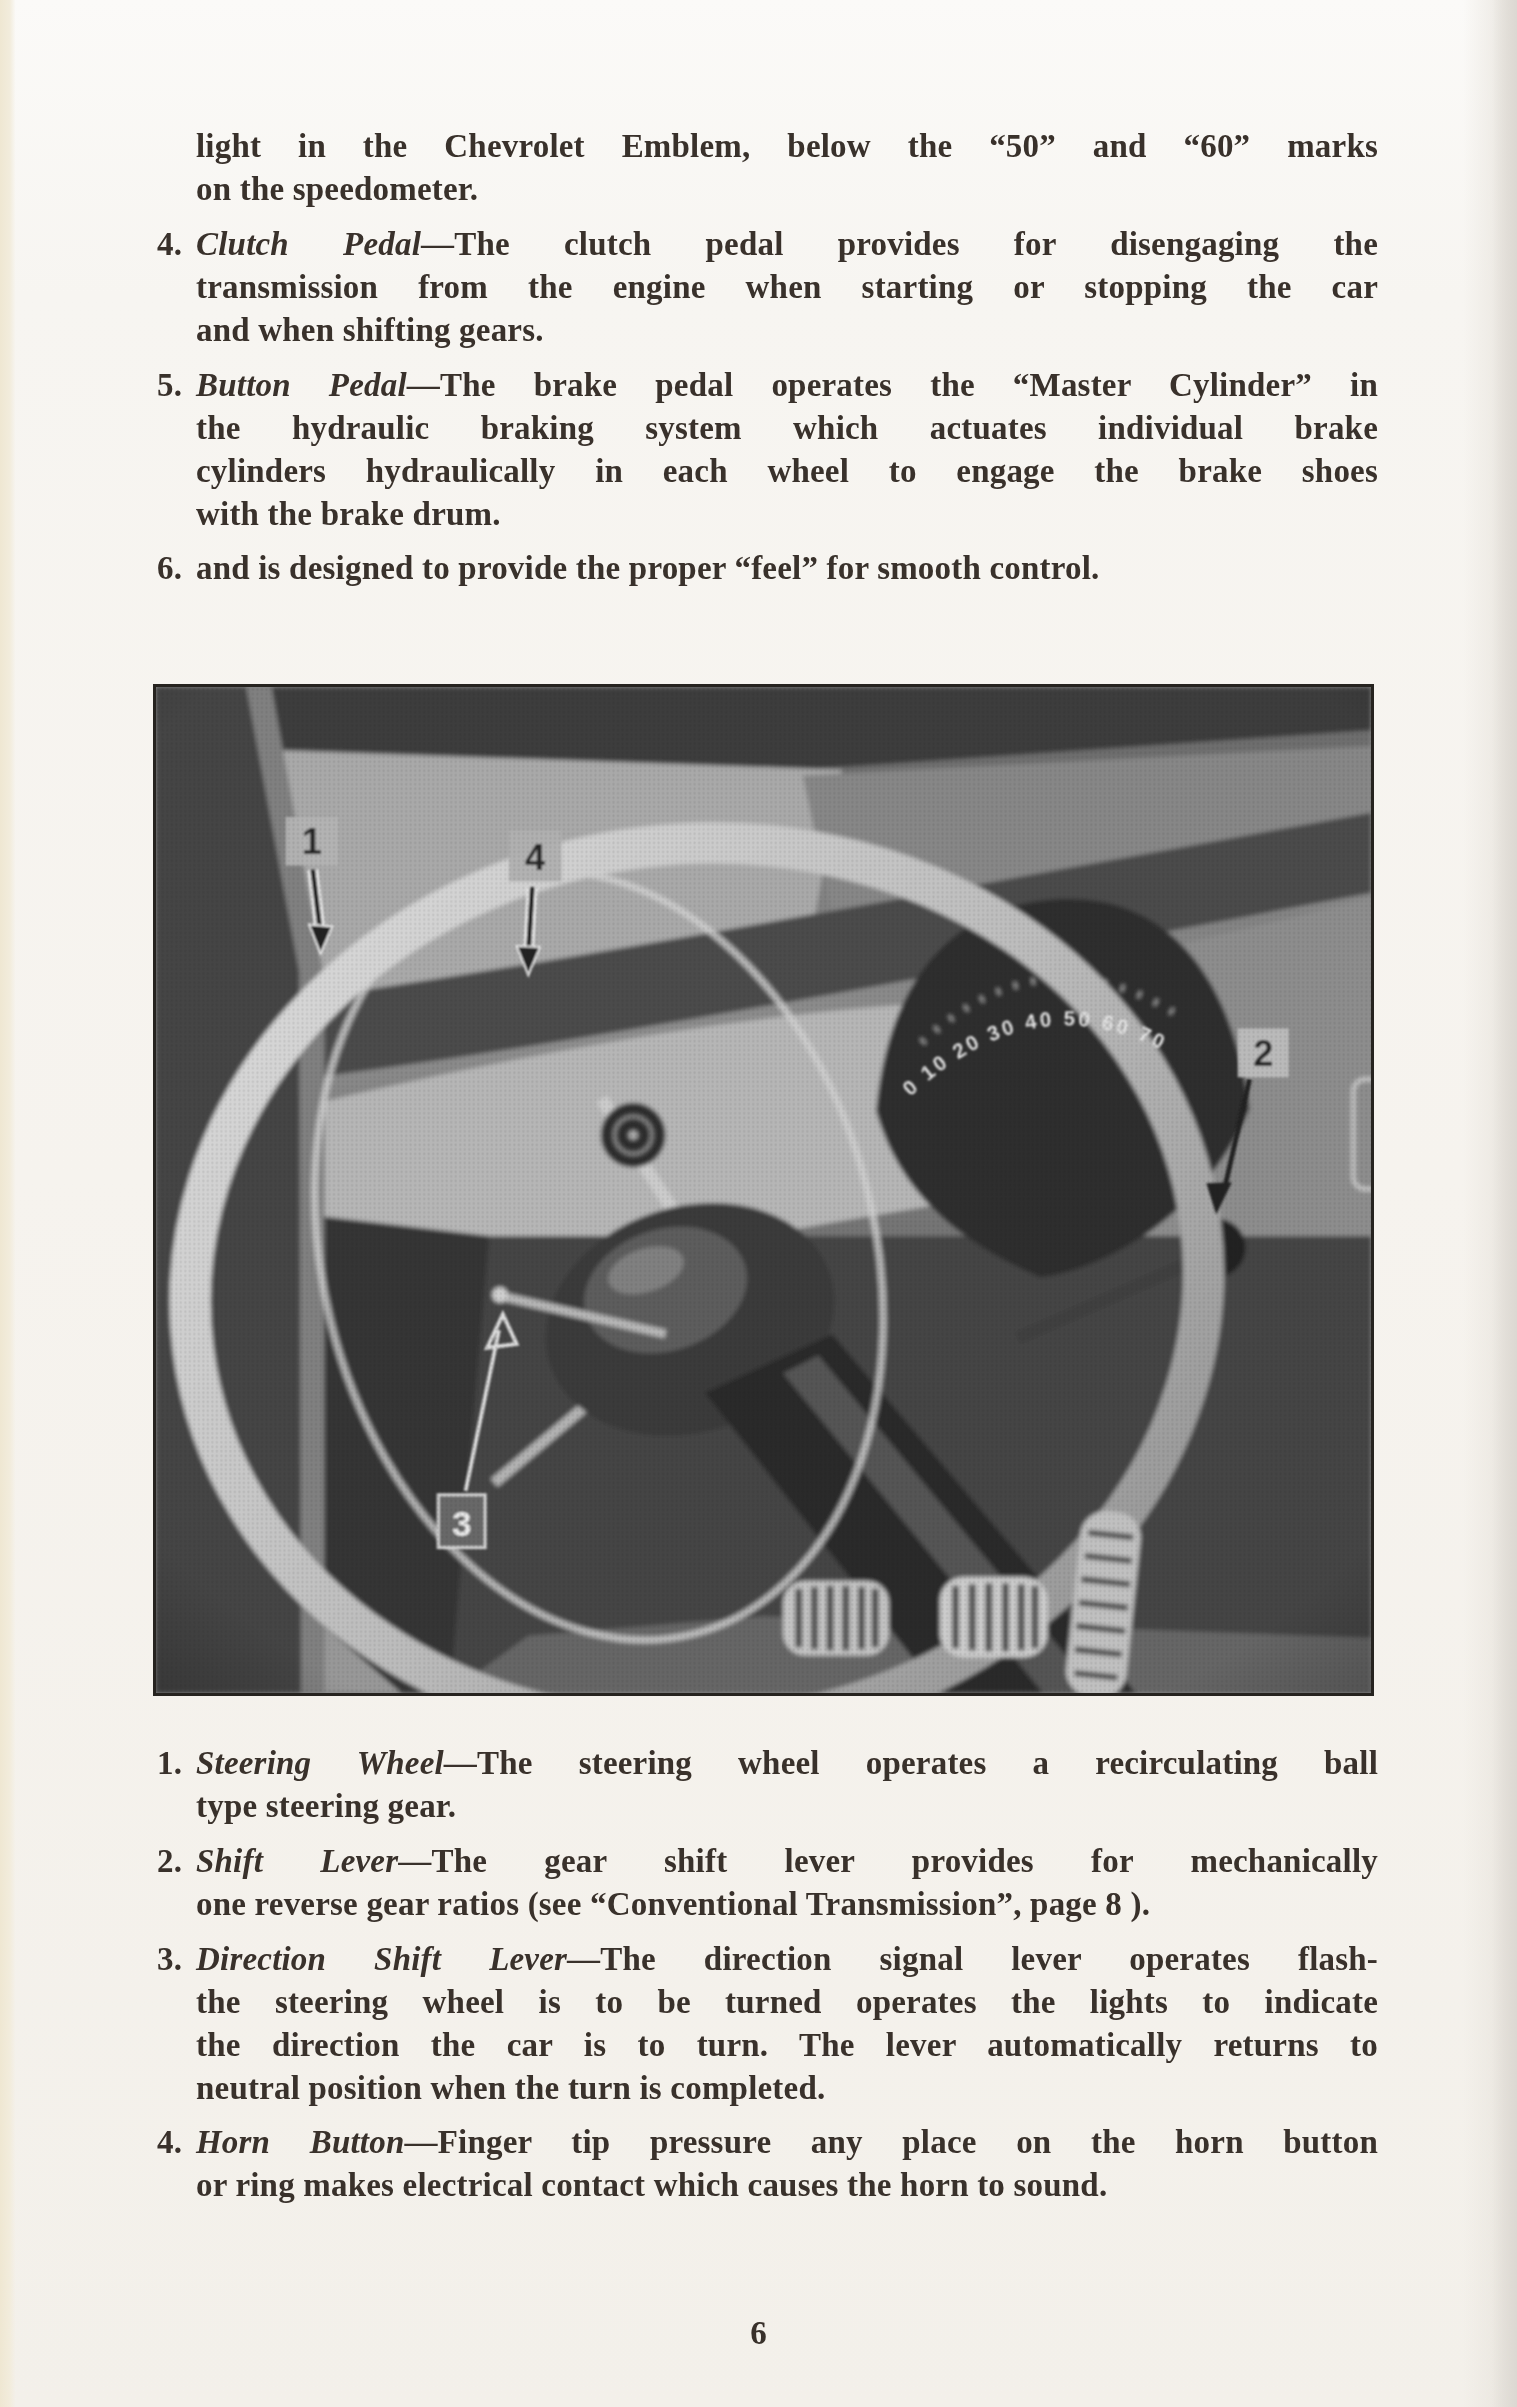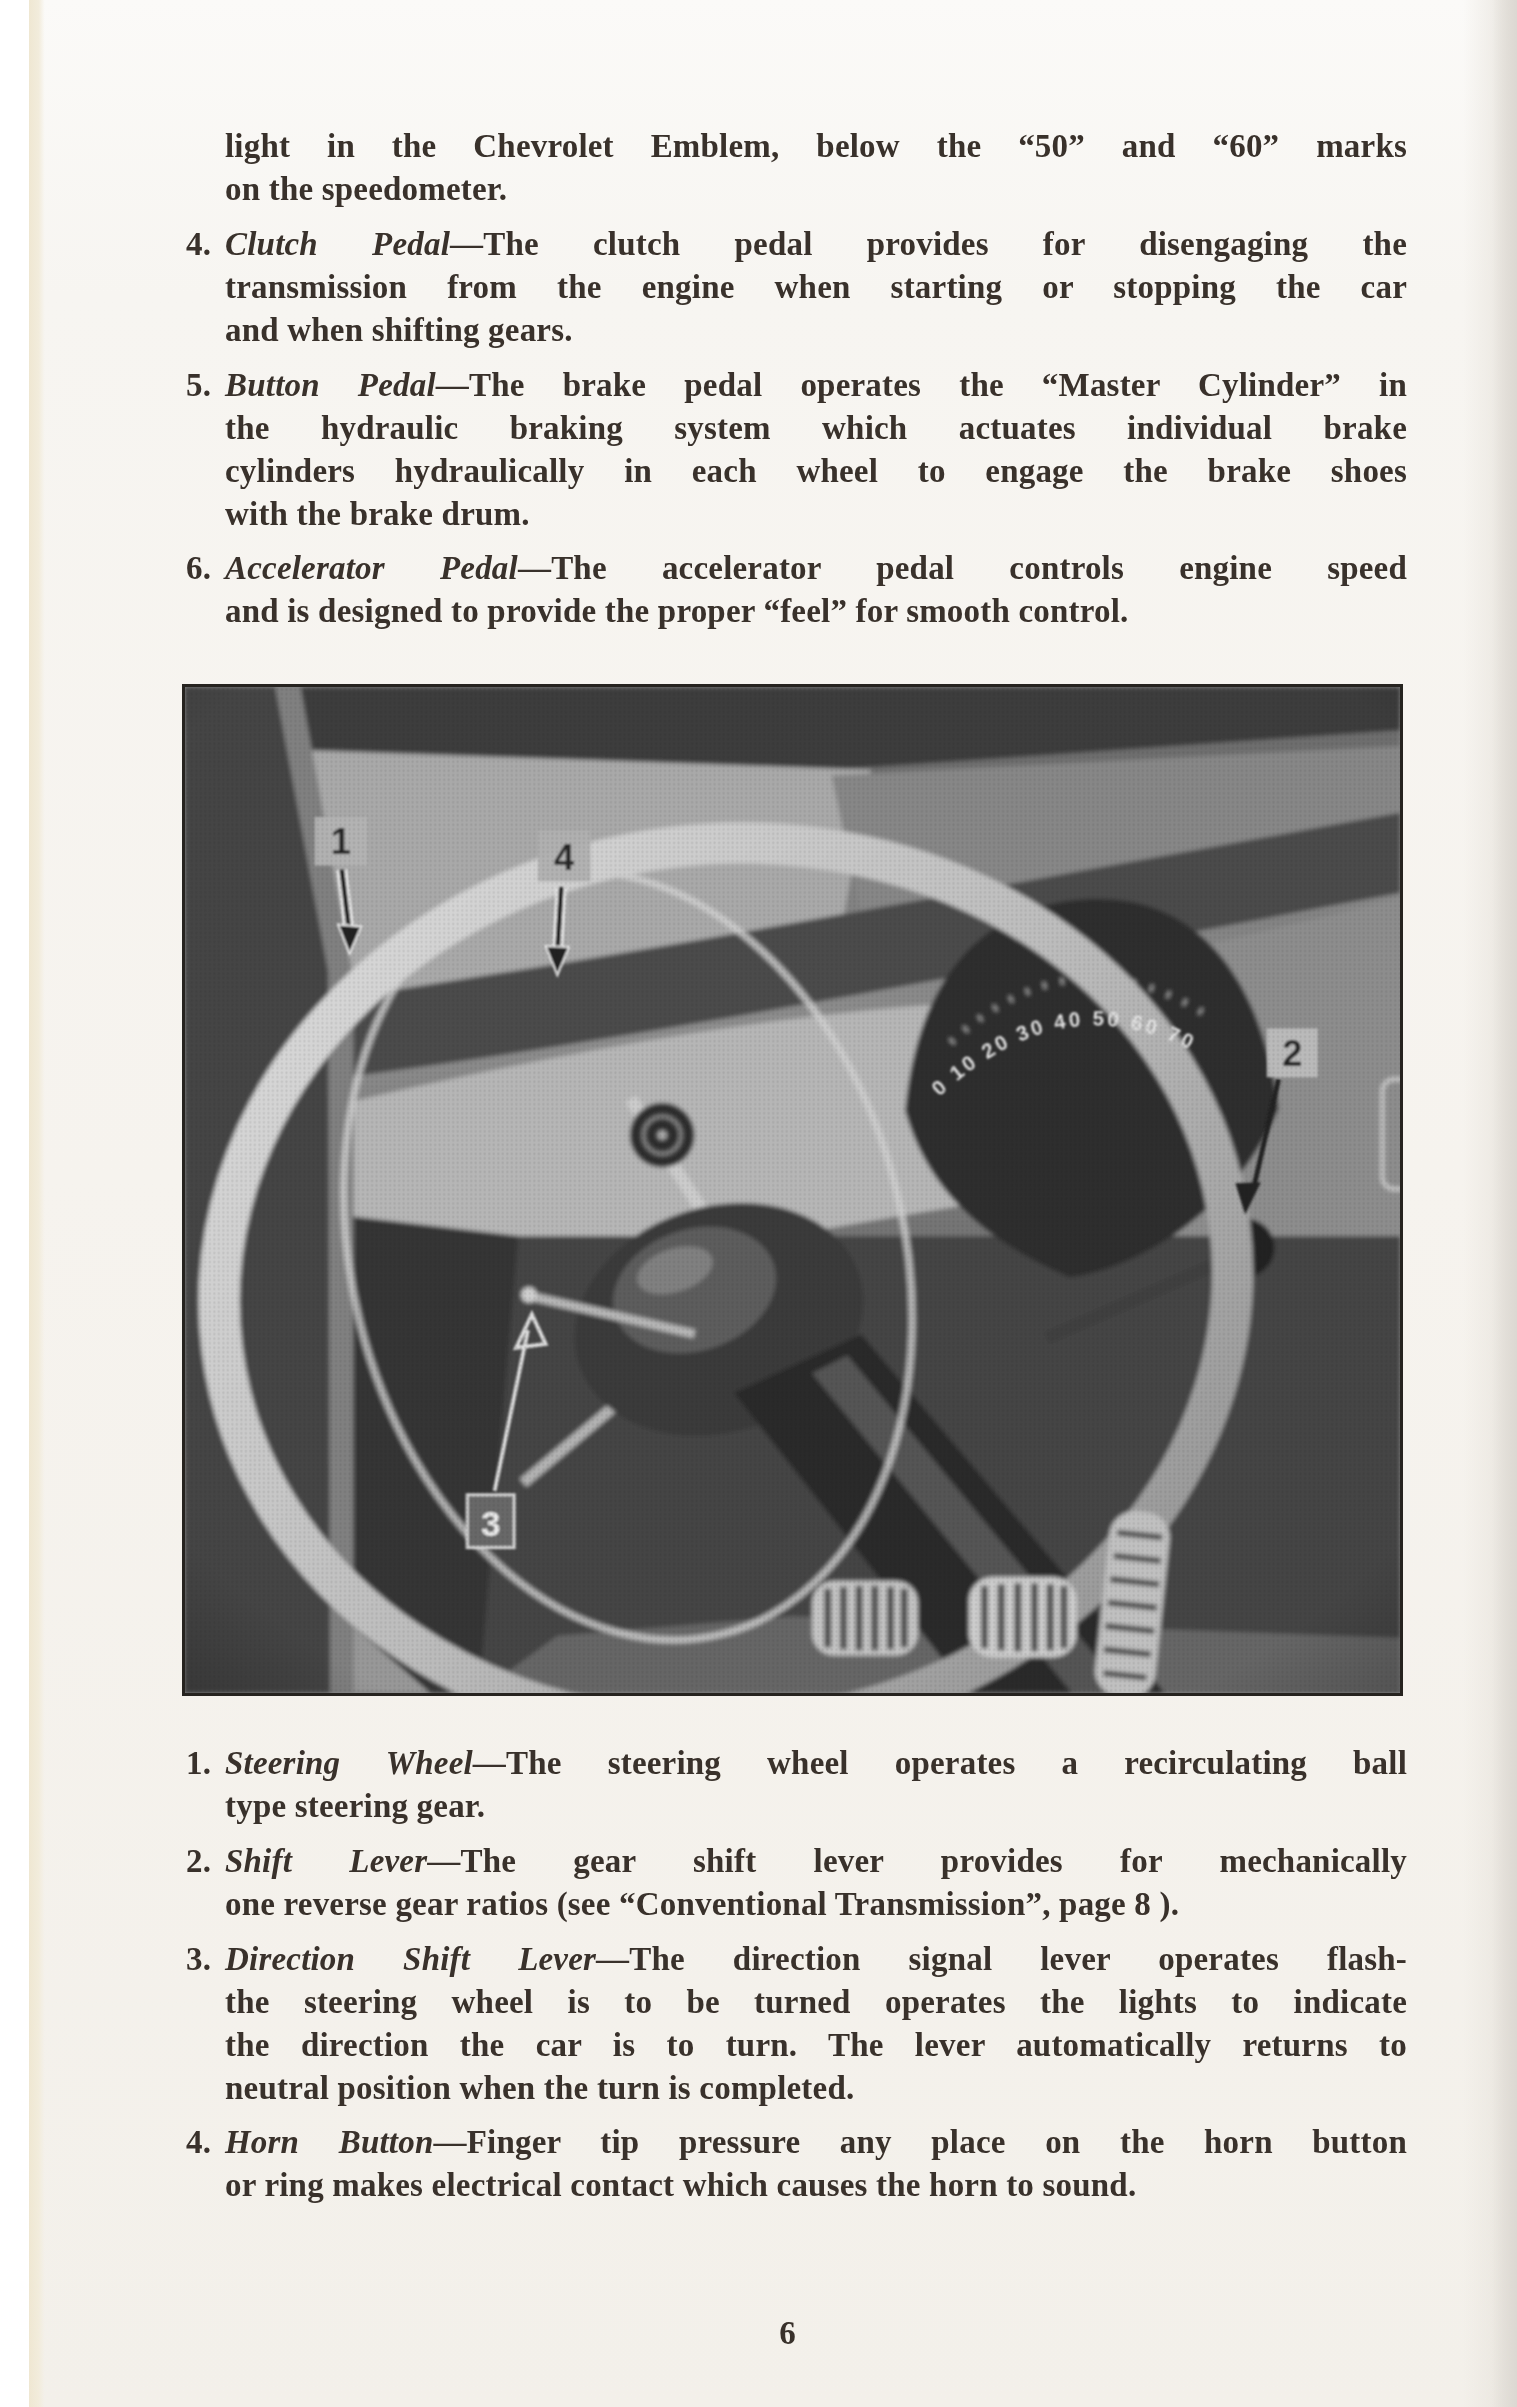--- a/index.html
+++ b/index.html
@@ -3,21 +3,21 @@
 <meta charset="utf-8">
 <style>
   html,body{margin:0;padding:0;}
   body{width:1517px;height:2407px;position:relative;background:#ffffff;
        font-family:"Liberation Serif","DejaVu Serif",serif;}
   .page{position:absolute;inset:0;overflow:hidden;
     background:
       linear-gradient(90deg,#efe7d2 0px,#f2ecdc 9.8px,rgba(242,236,220,0) 15.7px),
       linear-gradient(270deg,#e7e3dc 0px,rgba(231,227,220,0) 54px),
       linear-gradient(180deg,#fbfaf8 0px,#f7f5f1 294px,#f6f3ee 1176px,#f3f0ea 2407px);}
-  .ink{color:#39312b;margin-left:29px;}
+  .ink{color:#39312b;}
   .textcol{position:absolute;left:196px;width:1182px;font-size:33px;line-height:43px;
            font-weight:600;letter-spacing:0.2px;}
   .upper{top:125px;}
   .lower{top:1742px;}
   .item{position:relative;margin-top:11.8px;}
   .frag{margin-top:0;}
   .num{position:absolute;left:-39px;top:0;}
   .ln{text-align:justify;text-align-last:justify;}
   .ln.last{text-align:left;text-align-last:left;}
   .ttl{font-style:italic;}
@@ -50,21 +50,20 @@
     <div class="item">
       <span class="num">5.</span>
       <div class="ln"><i class="ttl">Button Pedal</i><span>—The brake pedal operates the “Master Cylinder” in</span></div>
       <div class="ln">the hydraulic braking system which actuates individual brake</div>
       <div class="ln">cylinders hydraulically in each wheel to engage the brake shoes</div>
       <div class="ln last">with the brake drum.</div>
     </div>
 
     <div class="item">
       <span class="num">6.</span>
-      <div class="ln"><i class="ttl">Accelerator Pedal</i><span>—The accelerator pedal controls engine speed</span></div>
       <div class="ln last">and is designed to provide the proper “feel” for smooth control.</div>
     </div>
   </div>
 
   <div class="photo">
     <svg viewBox="0 0 1240 1026">
       <defs>
         <filter id="soft" x="-8%" y="-8%" width="116%" height="116%">
             <feGaussianBlur stdDeviation="2.4"></feGaussianBlur>
           </filter>

